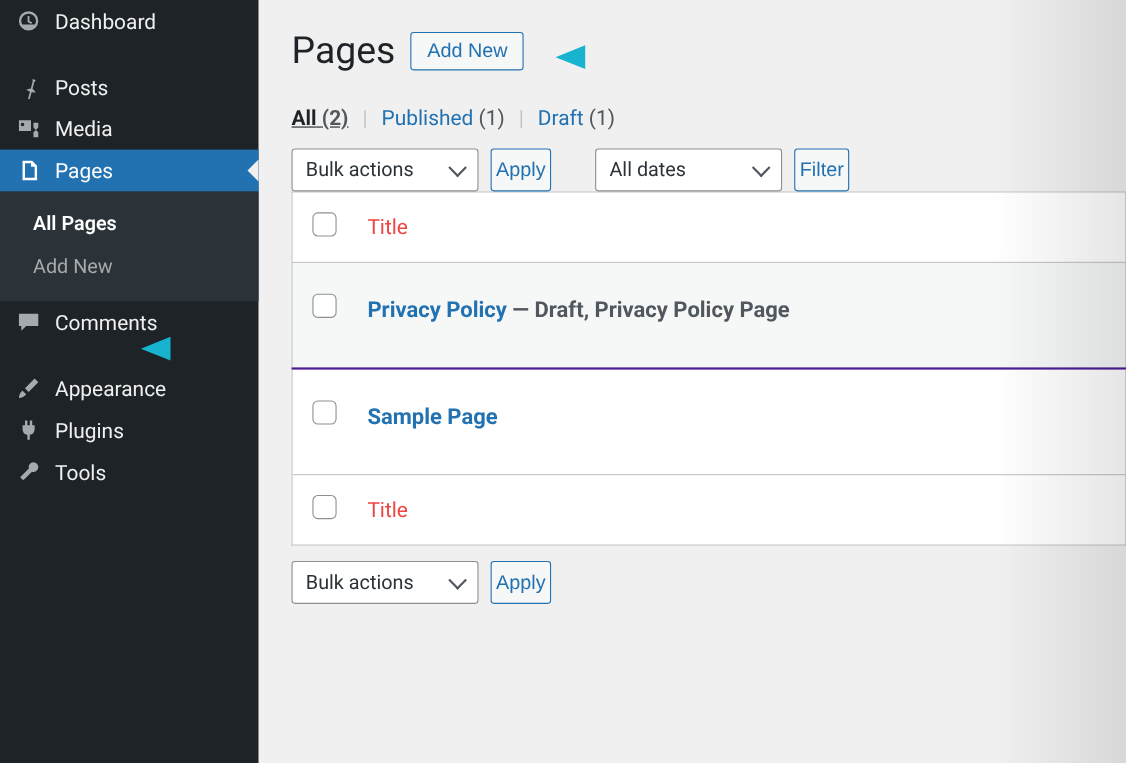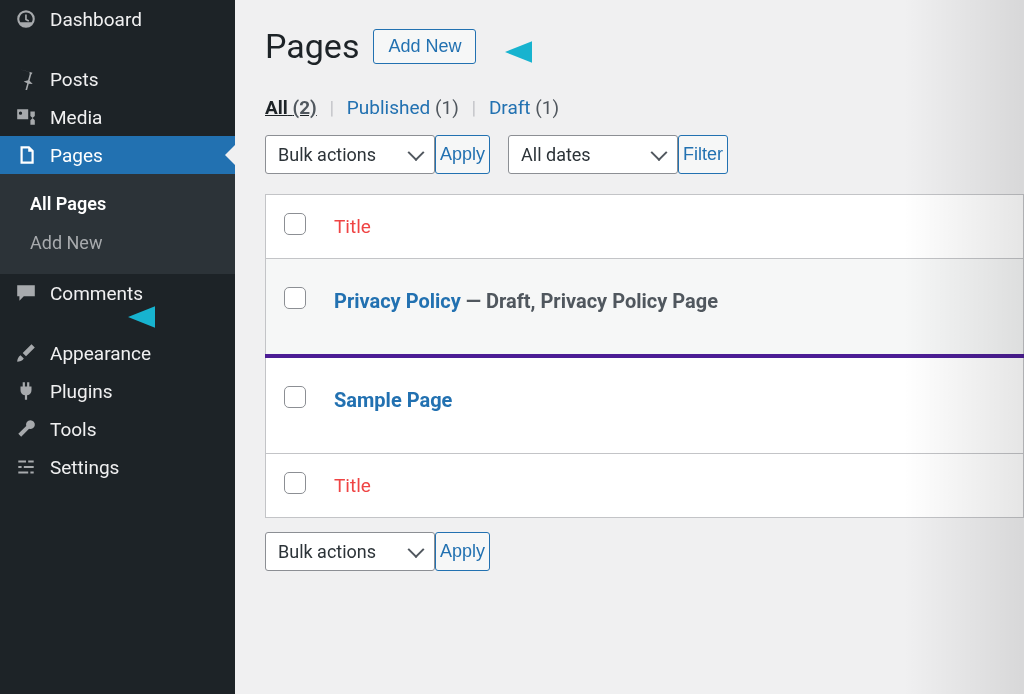--- a/index.html
+++ b/index.html
@@ -82,21 +82,21 @@
     padding: 6px 14px;
     border-radius: 3px;
     cursor: pointer;
   }
   .subsubsub { font-size: 19px; color: #646970; margin-bottom: 16px; }
   .subsubsub .ss { color: #2271b1; cursor: pointer; }
   .subsubsub .ss.current { color: #1d2327; font-weight: 700; text-decoration: underline; }
   .subsubsub .count { color: #50575e; }
   .subsubsub .sep { margin: 0 8px; color: #c3c4c7; }
 
-  .tablenav { display: flex; align-items: center; gap: 0; margin-bottom: 20px; }
+  .tablenav { display: flex; align-items: center; gap: 11px; }
   .select-box {
     border: 1px solid #8c8f94;
     background: #fff;
     font-size: 18px;
     padding: 8px 36px 8px 12px;
     border-radius: 3px;
     position: relative;
     display: inline-flex;
     align-items: center;
     cursor: pointer;
@@ -135,21 +135,21 @@
     vertical-align: middle;
   }
   .wp-list thead th, .wp-list tfoot th {
     font-weight: 400;
     padding: 18px 14px;
     border-bottom: 1px solid #c3c4c7;
   }
   .wp-list tfoot th { border-top: 1px solid #c3c4c7; border-bottom: none; }
   .wp-list .check-col { width: 42px; padding-left: 18px; }
   .wp-list .col-title { color: #ef4444; cursor: pointer; }
-  .wp-list tbody td { padding: 28px 14px 40px 14px; border-bottom: 4px solid #4c1d95; }
+  .wp-list tbody td { padding: 28px 14px 40px 14px; border-bottom: 2px solid #4c1d95; }
   .wp-list tbody tr:last-child td { border-bottom: none; }
   .row-title { color: #2271b1; font-weight: 700; font-size: 20px; cursor: pointer; }
   .row-state { color: #50575e; font-weight: 700; font-size: 20px; }
   .wp-list tbody tr.draft-row { background: #f6f7f7; }
 
   .chk {
     appearance: none;
     width: 22px; height: 22px;
     border: 1px solid #8c8f94;
     border-radius: 5px;
@@ -245,28 +245,20 @@
 
     <div class="side-item">
       <span class="side-icon">
         <svg viewBox="0 0 20 20" width="22" height="22">
             <path d="M14 2a4 4 0 00-3.8 5.2L3 14.4 5.6 17l7.2-7.2A4 4 0 1014 2z"></path>
           </svg>
       </span>
       <span>Tools</span>
     </div>
 
-    <div class="side-item">
-      <span class="side-icon">
-        <svg viewBox="0 0 20 20" width="22" height="22">
-            <path d="M3 4h7v2H3V4zm9 0h5v2h-5V4zm-9 5h3v2H3V9zm5 0h9v2H8V9zm-5 5h9v2H3v-2zm11 0h3v2h-3v-2z"></path>
-          </svg>
-      </span>
-      <span>Settings</span>
-    </div>
   </nav>
 
   <main class="main">
     <div class="heading-row">
       <h1 class="page-title">Pages</h1>
       <button class="btn-outline">Add New</button>
     </div>
 
     <div class="subsubsub">
       <span class="ss current"><span>All</span> <span class="count">(2)</span></span>

